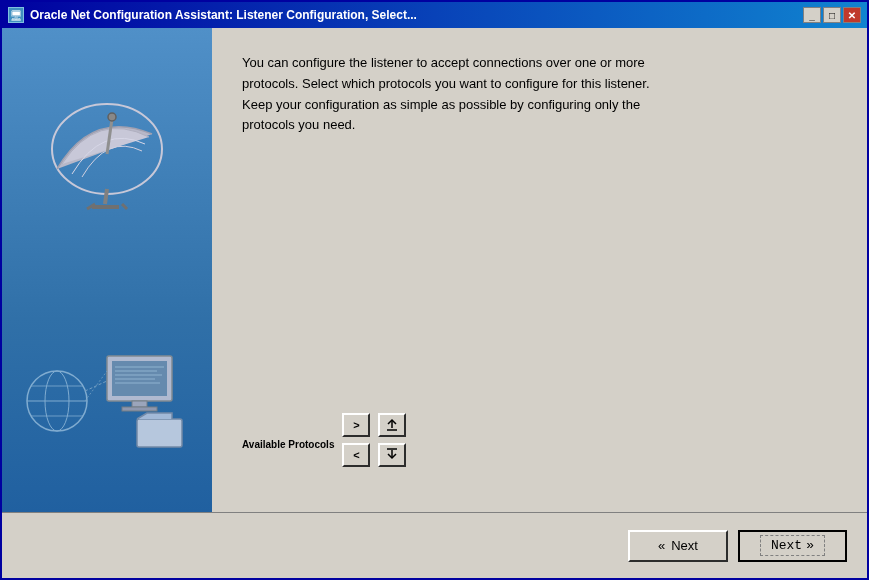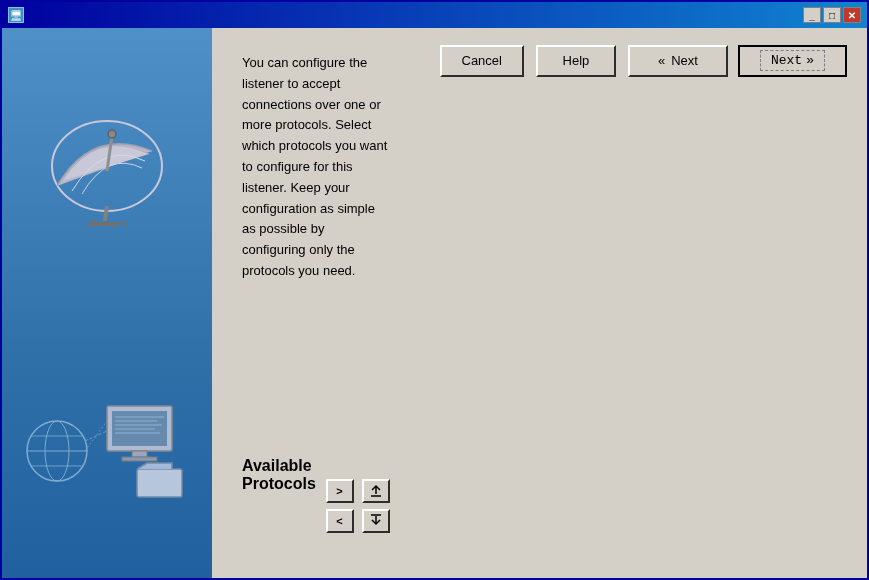--- a/index.html
+++ b/index.html
@@ -76,21 +76,21 @@
     }
 
     .title-btn.close {
       background: #c0392b;
       color: white;
     }
 
     .content-area {
       flex: 1;
       display: flex;
-      flex-direction: row;
+      flex-direction: column;
       overflow: hidden;
     }
 
     .main-content {
       flex: 1;
       display: flex;
       padding: 0;
     }
 
     .left-panel {
@@ -147,24 +147,25 @@
       margin-top: auto;
       margin-bottom: 20px;
     }
 
     .protocol-column {
       display: flex;
       flex-direction: column;
     }
 
     .protocol-label {
-      font-size: 16px;
+      font-size: 10px;
       font-weight: bold;
       margin-bottom: 5px;
       color: #000;
+      margin-top: 48px;
     }
 
     .protocol-listbox {
       width: 130px;
       height: 110px;
       background: white;
       border: 2px inset #808080;
       padding: 3px;
       font-size: 13px;
       overflow-y: auto;
@@ -291,20 +292,21 @@
     }
   </style>
 </head>
 <body>
 
 <div class="window">
 
   <div class="title-bar">
     <div class="title-bar-left">
       <div class="title-icon">🖥</div>
+      <span class="title-text">Oracle Net Configuration Assistant: Listener Configuration, Select...</span>
     </div>
     <div class="title-buttons">
       <div class="title-btn">_</div>
       <div class="title-btn">□</div>
       <div class="title-btn close">✕</div>
     </div>
   </div>
 
   <div class="content-area">
     <div class="main-content">
@@ -394,24 +396,20 @@
             </button>
           </div>
 
         </div>
       </div>
     </div>
 
     <div class="separator"></div>
 
     <div class="footer">
-      <div class="footer-left">
-        <button class="btn">Cancel</button>
-        <button class="btn">Help</button>
-      </div>
       <div class="footer-right">
         <button class="btn" style="min-width:100px; display:flex; align-items:center; justify-content:center; gap:6px;">
           <span>«</span>
           <span>Next</span>
         </button>
         <button class="btn btn-next">
           <span class="btn-next-inner">
             <span>Next</span>
             <span>»</span>
           </span>

